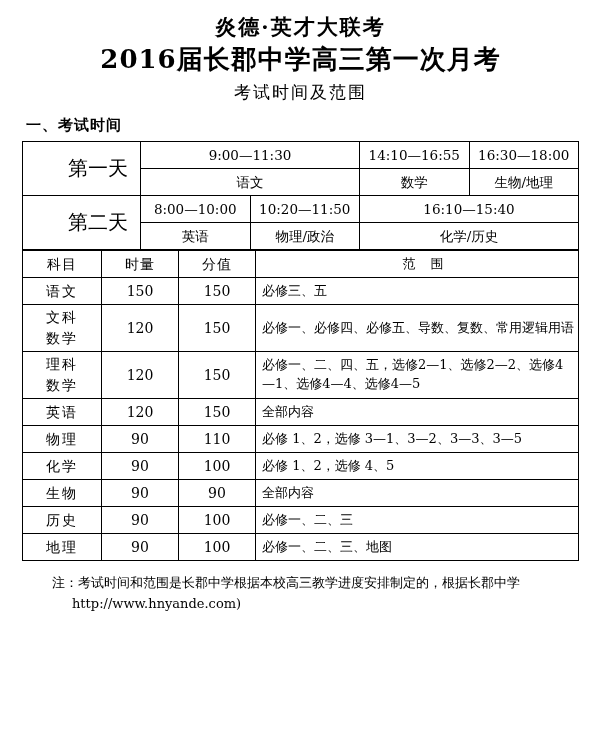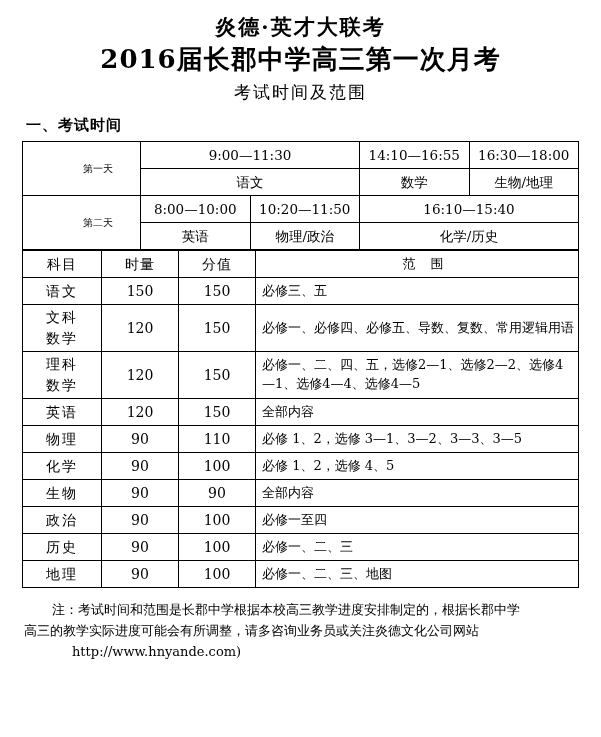--- a/index.html
+++ b/index.html
@@ -59,21 +59,21 @@
     border: 1px solid #000000;
     text-align: center;
     vertical-align: middle;
     font-size: 13px;
     padding: 2px 3px;
     line-height: 1.35;
     height: 22px;
   }
   
   .schedule td.daylabel {
-    font-size: 10px;
+    font-size: 20px;
     width: 78px;
     padding-left: 36px;
   }
   .schedule td {
     font-size: 13.5px;
   }
   
   .scope td {
     font-size: 14px;
   }
@@ -217,42 +217,35 @@
         <td class="range">必修 1、2，选修 4、5</td>
       </tr>
 
       <tr>
         <td class="subject">生物</td>
         <td class="hours">90</td>
         <td class="points">90</td>
         <td class="range">全部内容</td>
       </tr>
 
-      <tr>
-        <td class="subject">政治</td>
-        <td class="hours">90</td>
-        <td class="points">100</td>
-        <td class="range">必修一至四</td>
-      </tr>
 
       <tr>
         <td class="subject">历史</td>
         <td class="hours">90</td>
         <td class="points">100</td>
         <td class="range">必修一、二、三</td>
       </tr>
 
       <tr>
         <td class="subject">地理</td>
         <td class="hours">90</td>
         <td class="points">100</td>
         <td class="range">必修一、二、三、地图</td>
       </tr>
     </tbody>
   </table>
 
   <div class="note">
     <span class="indent">注：考试时间和范围是长郡中学根据本校高三教学进度安排制定的，根据长郡中学</span>
-    <span>高三的教学实际进度可能会有所调整，请多咨询业务员或关注炎德文化公司网站</span>
     <span class="url">http://www.hnyande.com)</span>
   </div>
 
 </div>
 
 </body></html>

